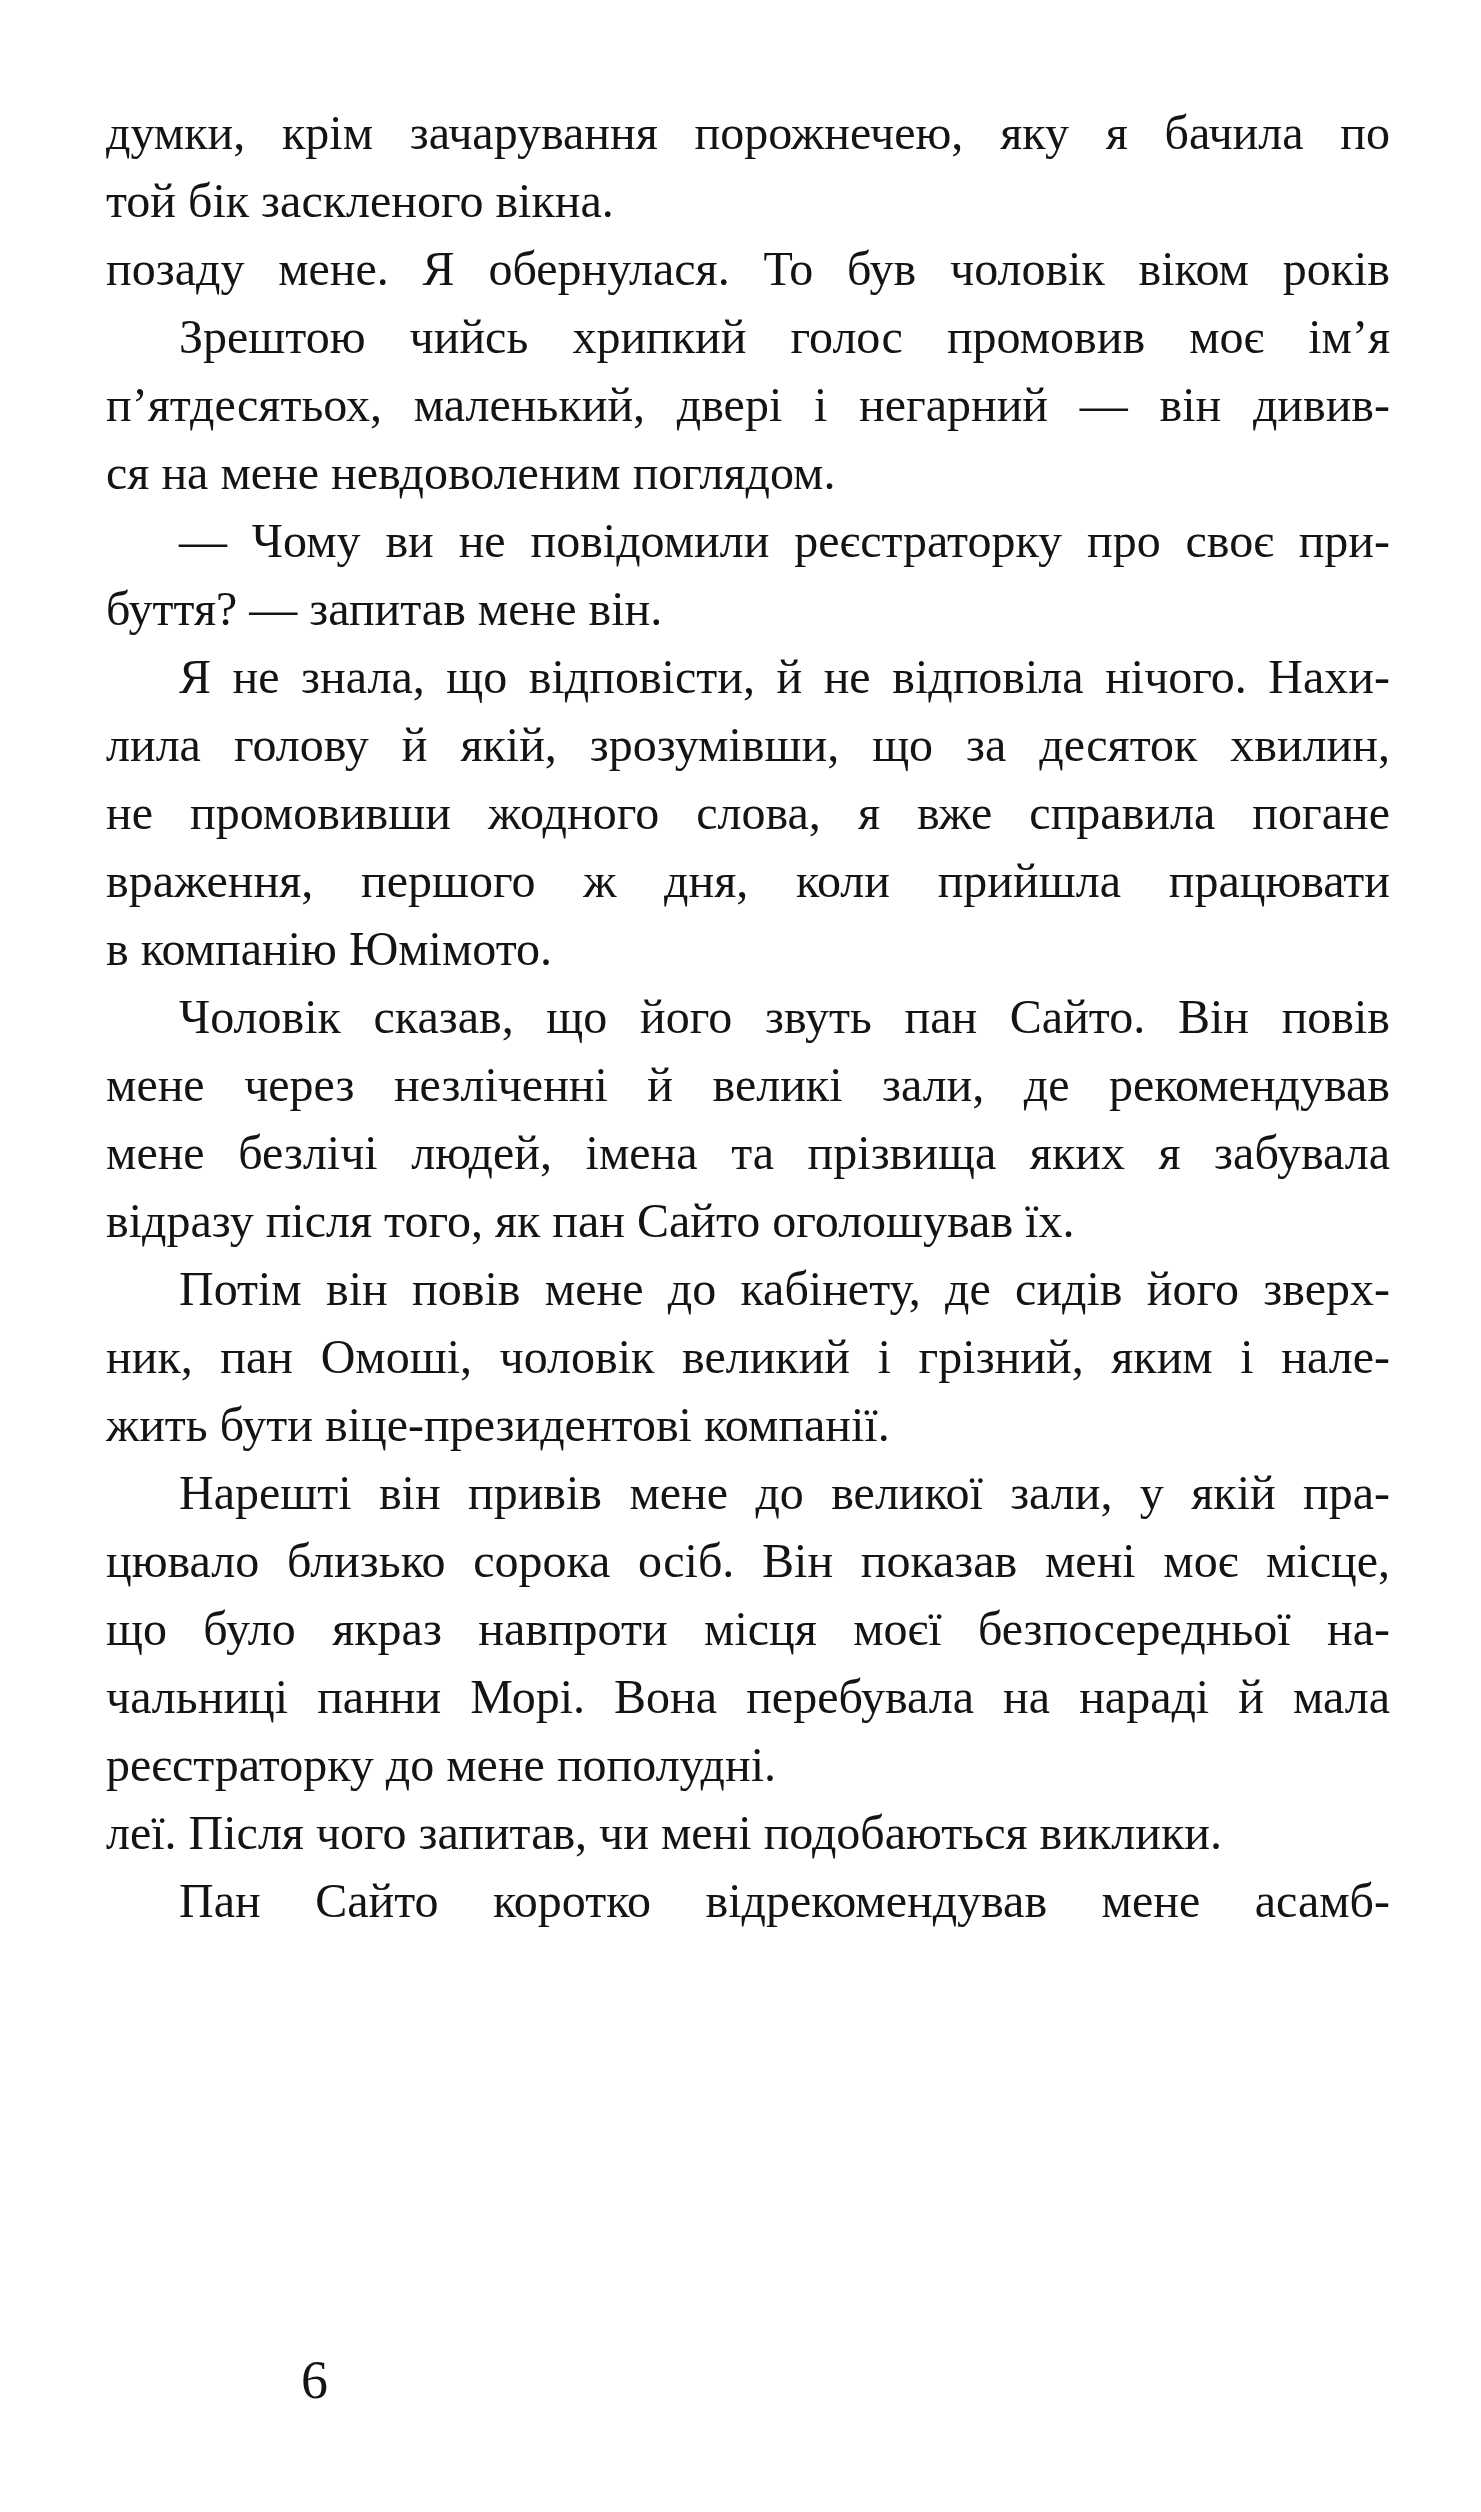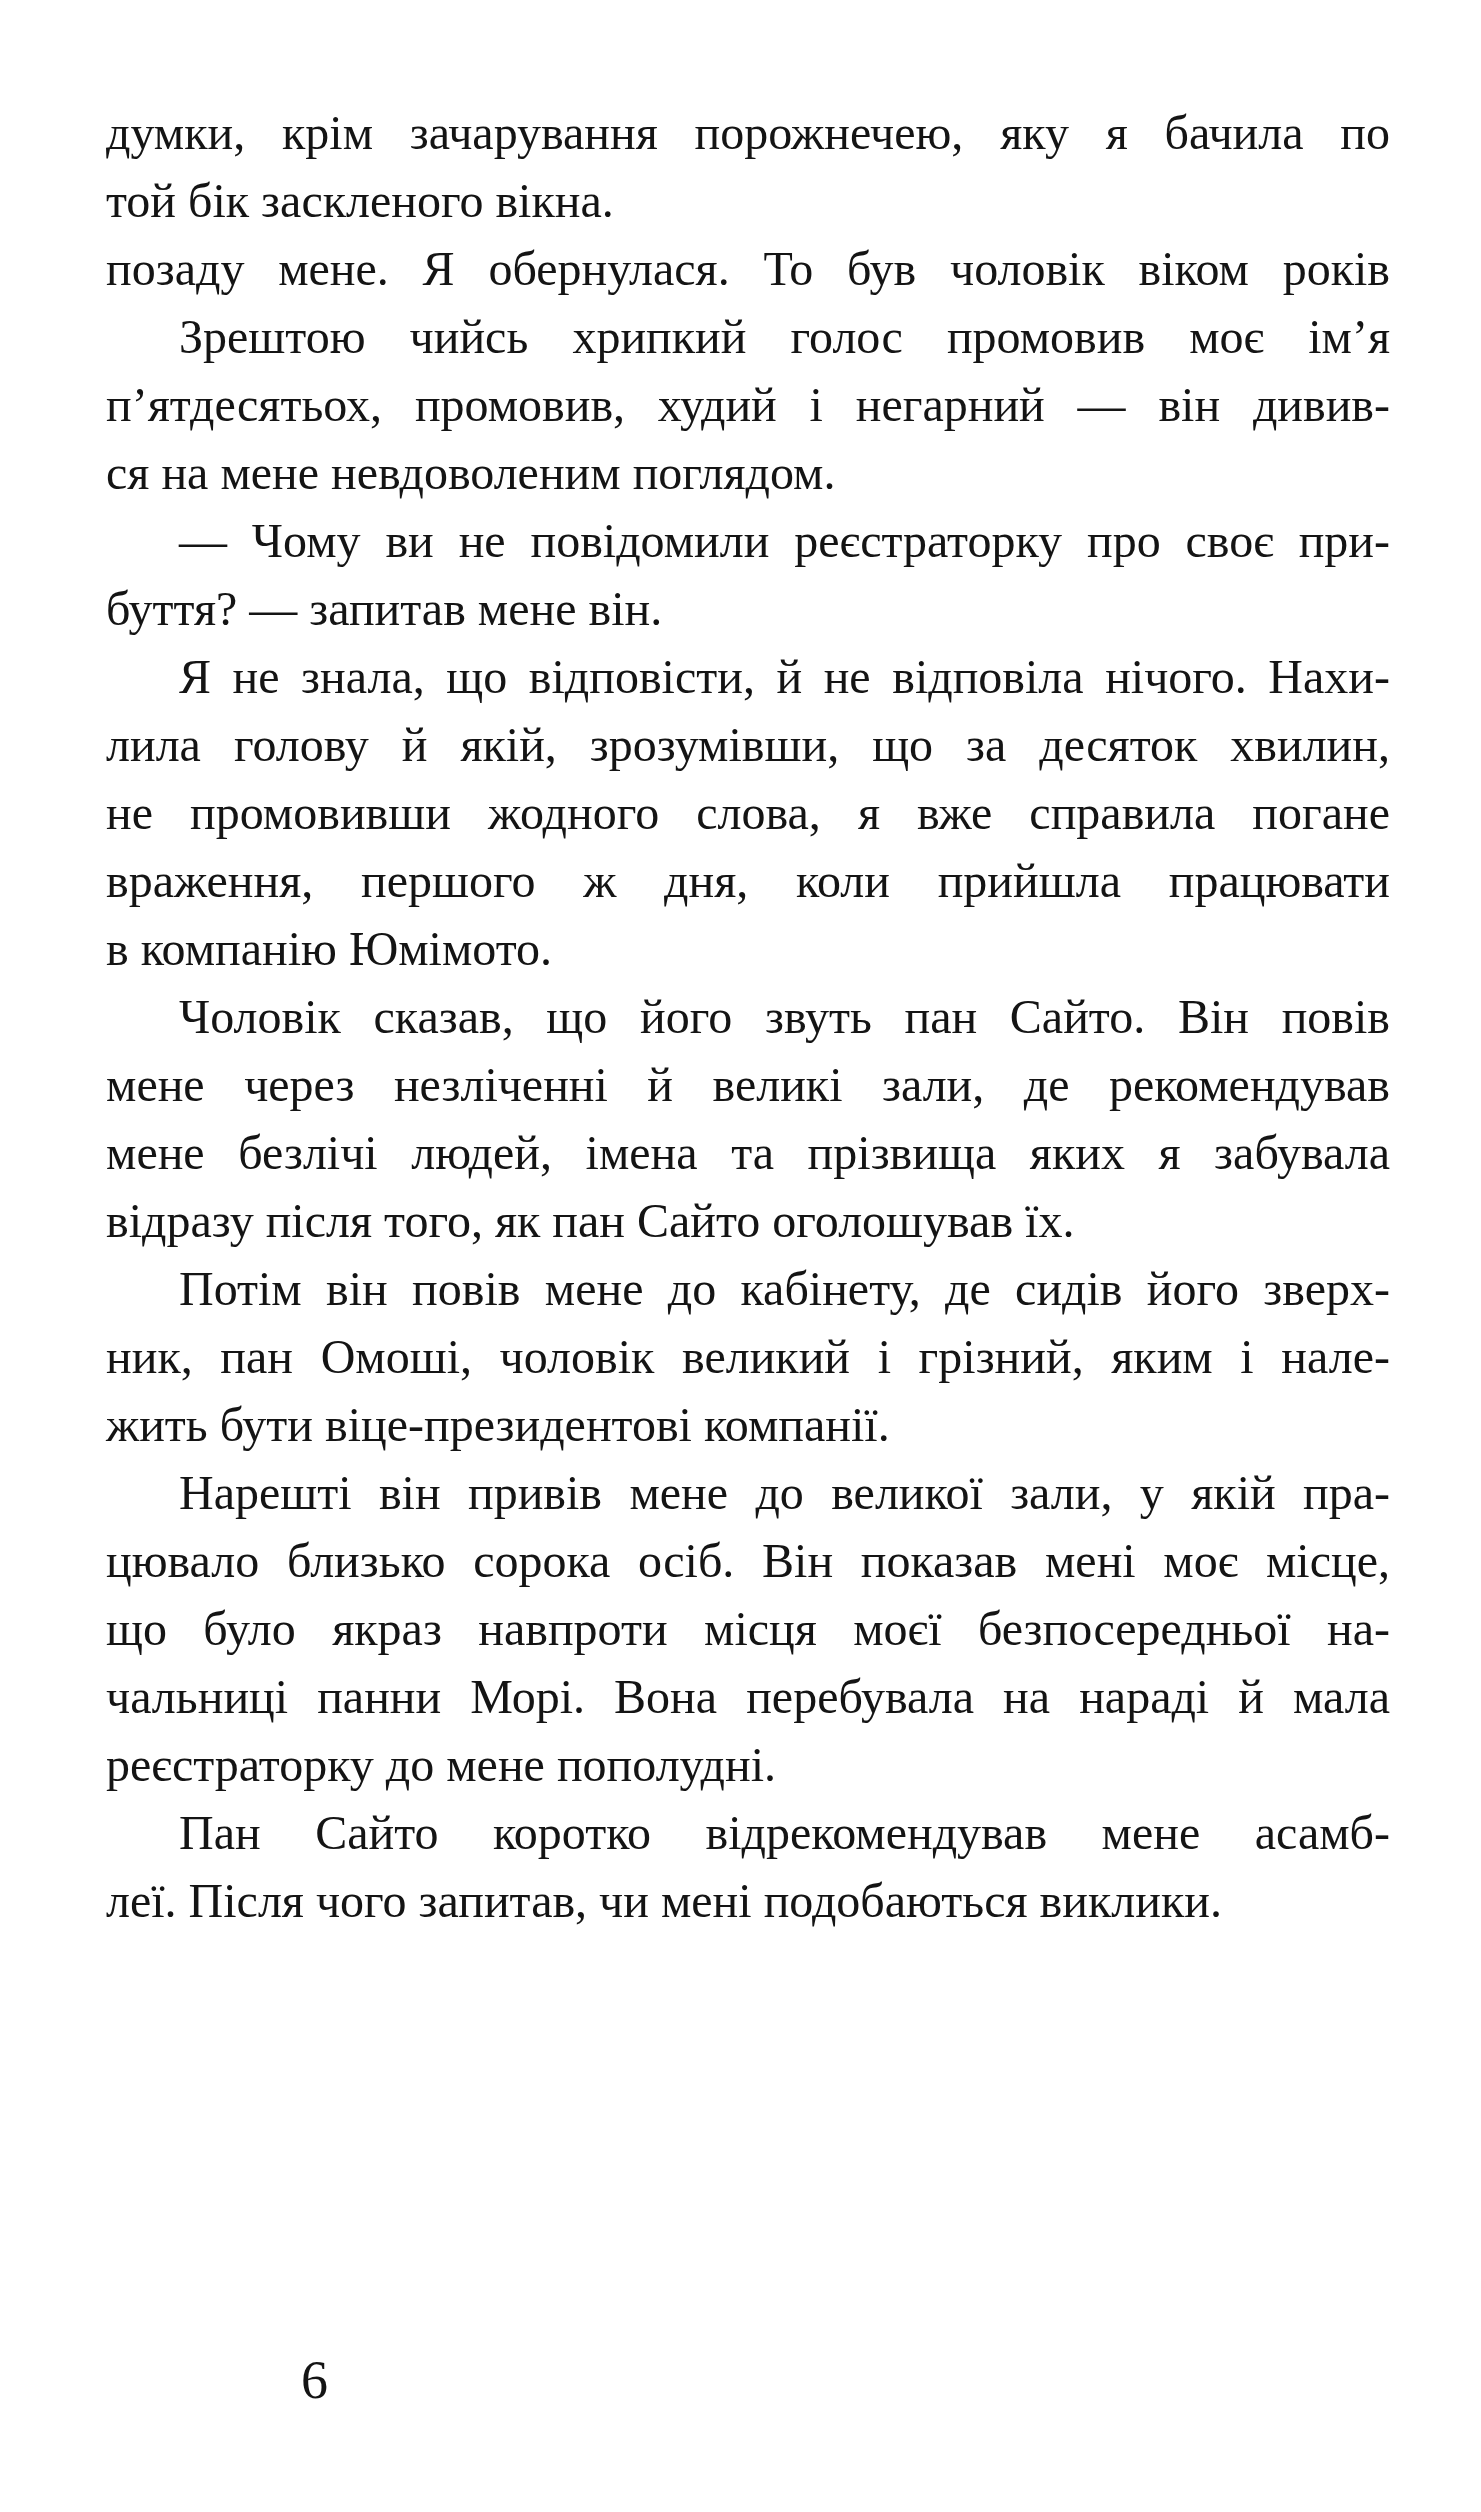--- a/index.html
+++ b/index.html
@@ -63,21 +63,21 @@
   <div class="text-block">
 
     <div class="para">
       <span class="line">думки, крім зачарування порожнечею, яку я бачила по</span>
       <span class="line last">той бік заскленого вікна.</span>
     </div>
 
     <div class="para">
       <span class="line">позаду мене. Я обернулася. То був чоловік віком років</span>
       <span class="line first-indent">Зрештою чийсь хрипкий голос промовив моє ім’я</span>
-      <span class="line">п’ятдесятьох, промовив, худий і негарний — він дивив-</span>
+      <span class="line">п’ятдесятьох, маленький, двері і негарний — він дивив-</span>
       <span class="line last">ся на мене невдоволеним поглядом.</span>
     </div>
 
     <div class="para">
       <span class="line first-indent">— Чому ви не повідомили реєстраторку про своє при-</span>
       <span class="line last">буття? — запитав мене він.</span>
     </div>
 
     <div class="para">
       <span class="line first-indent">Я не знала, що відповісти, й не відповіла нічого. Нахи-</span>
@@ -103,21 +103,21 @@
 
     <div class="para">
       <span class="line first-indent">Нарешті він привів мене до великої зали, у якій пра-</span>
       <span class="line">цювало близько сорока осіб. Він показав мені моє місце,</span>
       <span class="line">що було якраз навпроти місця моєї безпосередньої на-</span>
       <span class="line">чальниці панни Морі. Вона перебувала на нараді й мала</span>
       <span class="line last">реєстраторку до мене пополудні.</span>
     </div>
 
     <div class="para">
+      <span class="line last">леї. Після чого запитав, чи мені подобаються виклики.</span>
       <span class="line first-indent">Пан Сайто коротко відрекомендував мене асамб-</span>
-      <span class="line last">леї. Після чого запитав, чи мені подобаються виклики.</span>
     </div>
 
   </div>
 
   <div class="page-number">6</div>
 </div>
 
 
 </body></html>

